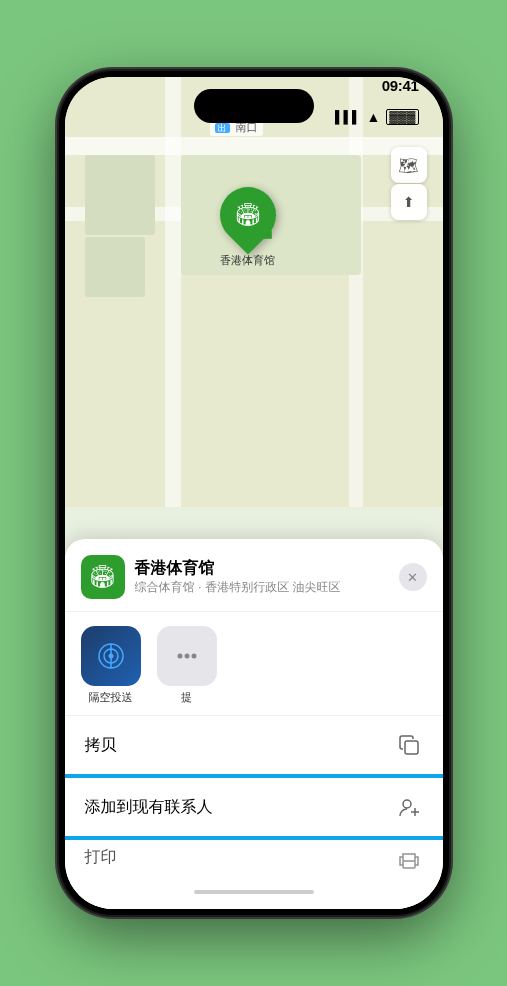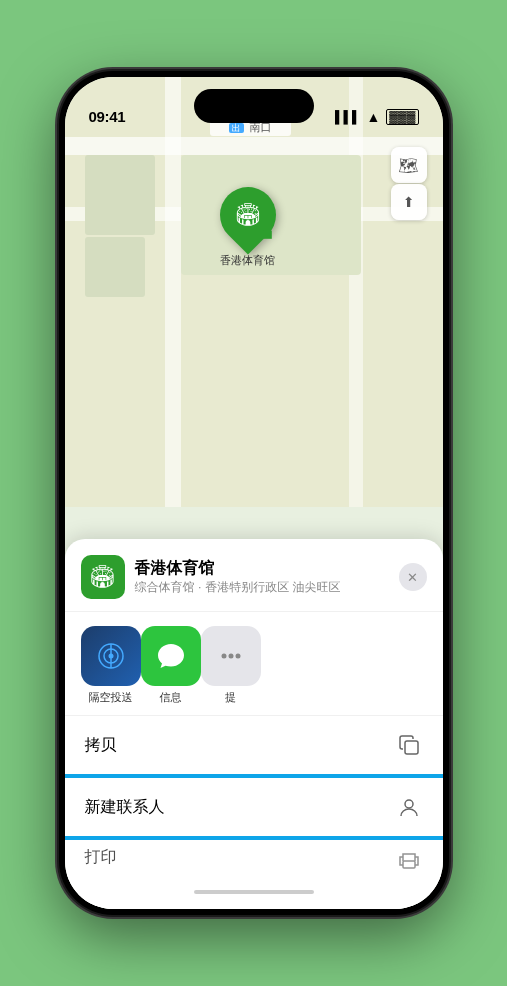--- a/index.html
+++ b/index.html
@@ -44,20 +44,21 @@
     .status-bar {
       position: absolute;
       top: 0; left: 0; right: 0;
       height: 54px;
       display: flex;
       align-items: flex-end;
       justify-content: space-between;
       padding: 0 24px 6px;
       z-index: 50;
       color: #000;
+      flex-direction: column;
     }
     .status-time {
       font-size: 15px;
       font-weight: 600;
       letter-spacing: -0.3px;
     }
     .status-icons {
       display: flex;
       align-items: center;
       gap: 6px;
@@ -121,21 +122,21 @@
       width: 60px; height: 60px;
       background: #d5ddc0;
       border-radius: 3px;
     }
     .map-label-north {
       position: absolute;
       top: 42px; left: 145px;
       font-size: 11px;
       color: #555;
       background: rgba(255,255,255,0.8);
-      padding: 1px 19px;
+      padding: 1px 5px;
       border-radius: 3px;
     }
     .map-controls {
       position: absolute;
       top: 70px; right: 16px;
       display: flex;
       flex-direction: column;
       gap: 1px;
     }
     .map-ctrl-btn {
@@ -254,20 +255,21 @@
       font-size: 13px;
       color: #888;
       cursor: pointer;
       flex-shrink: 0;
     }
     
     .apps-scroll {
       padding: 14px 16px 10px;
       border-bottom: 1px solid #f0f0f0;
       display: flex;
+      gap: 16px;
       overflow: hidden;
     }
     .app-item {
       display: flex;
       flex-direction: column;
       align-items: center;
       gap: 4px;
       cursor: pointer;
       flex-shrink: 0;
     }
@@ -428,28 +430,20 @@
             <svg width="30" height="30" viewBox="0 0 30 30" fill="none">
               <circle cx="15" cy="15" r="12" stroke="#4af" stroke-width="1.5" fill="none"></circle>
               <circle cx="15" cy="15" r="7" stroke="#4af" stroke-width="1.5" fill="none"></circle>
               <circle cx="15" cy="15" r="2.5" fill="#4af"></circle>
               <line x1="15" y1="3" x2="15" y2="27" stroke="#4af" stroke-width="1.5"></line>
             </svg>
           </div>
           <span class="app-label">隔空投送</span>
         </div>
 
-        <div class="app-item">
-          <div class="app-icon messages">
-            <svg width="30" height="28" viewBox="0 0 30 28" fill="white">
-              <path d="M15 2C7.8 2 2 7.1 2 13.3c0 3.3 1.5 6.2 4 8.3L4.5 26l5-2.3c1.7.5 3.5.8 5.5.8 7.2 0 13-5.1 13-11.3S22.2 2 15 2z"></path>
-            </svg>
-          </div>
-          <span class="app-label">信息</span>
-        </div>
 
 
 
         <div class="app-item">
           <div class="app-icon more">
             <svg width="28" height="28" viewBox="0 0 28 28">
               <circle cx="7" cy="14" r="2.5" fill="#888"></circle>
               <circle cx="14" cy="14" r="2.5" fill="#888"></circle>
               <circle cx="21" cy="14" r="2.5" fill="#888"></circle>
             </svg>
@@ -462,25 +456,27 @@
         <div class="action-item">
           <span class="action-label">拷贝</span>
           <div class="action-icon">
             <svg width="22" height="22" viewBox="0 0 22 22" fill="none" stroke="#666" stroke-width="1.5">
               <rect x="7" y="7" width="13" height="13" rx="2"></rect>
               <path d="M5 15H4a2 2 0 01-2-2V4a2 2 0 012-2h9a2 2 0 012 2v1"></path>
             </svg>
           </div>
         </div>
         <div class="action-item">
-          <span class="action-label">新建联系人</span>
+          <span class="action-label">添加到现有联系人</span>
           <div class="action-icon">
             <svg width="22" height="22" viewBox="0 0 22 22" fill="none" stroke="#666" stroke-width="1.5">
-              <circle cx="11" cy="8" r="4"></circle>
-              <path d="M3 20c0-4 3.6-7 8-7s8 3 8 7"></path>
+              <circle cx="9" cy="8" r="4"></circle>
+              <path d="M2 20c0-4 3.1-7 7-7"></path>
+              <line x1="17" y1="12" x2="17" y2="20"></line>
+              <line x1="13" y1="16" x2="21" y2="16"></line>
             </svg>
           </div>
         </div>
         <div class="action-item" style="opacity:0.7; overflow:hidden; height:35px;">
           <span class="action-label">打印</span>
           <div class="action-icon">
             <svg width="22" height="22" viewBox="0 0 22 22" fill="none" stroke="#666" stroke-width="1.5">
               <rect x="5" y="14" width="12" height="7" rx="1"></rect>
               <path d="M5 14V7h12v7"></path>
               <path d="M5 10H2V18h3"></path>

